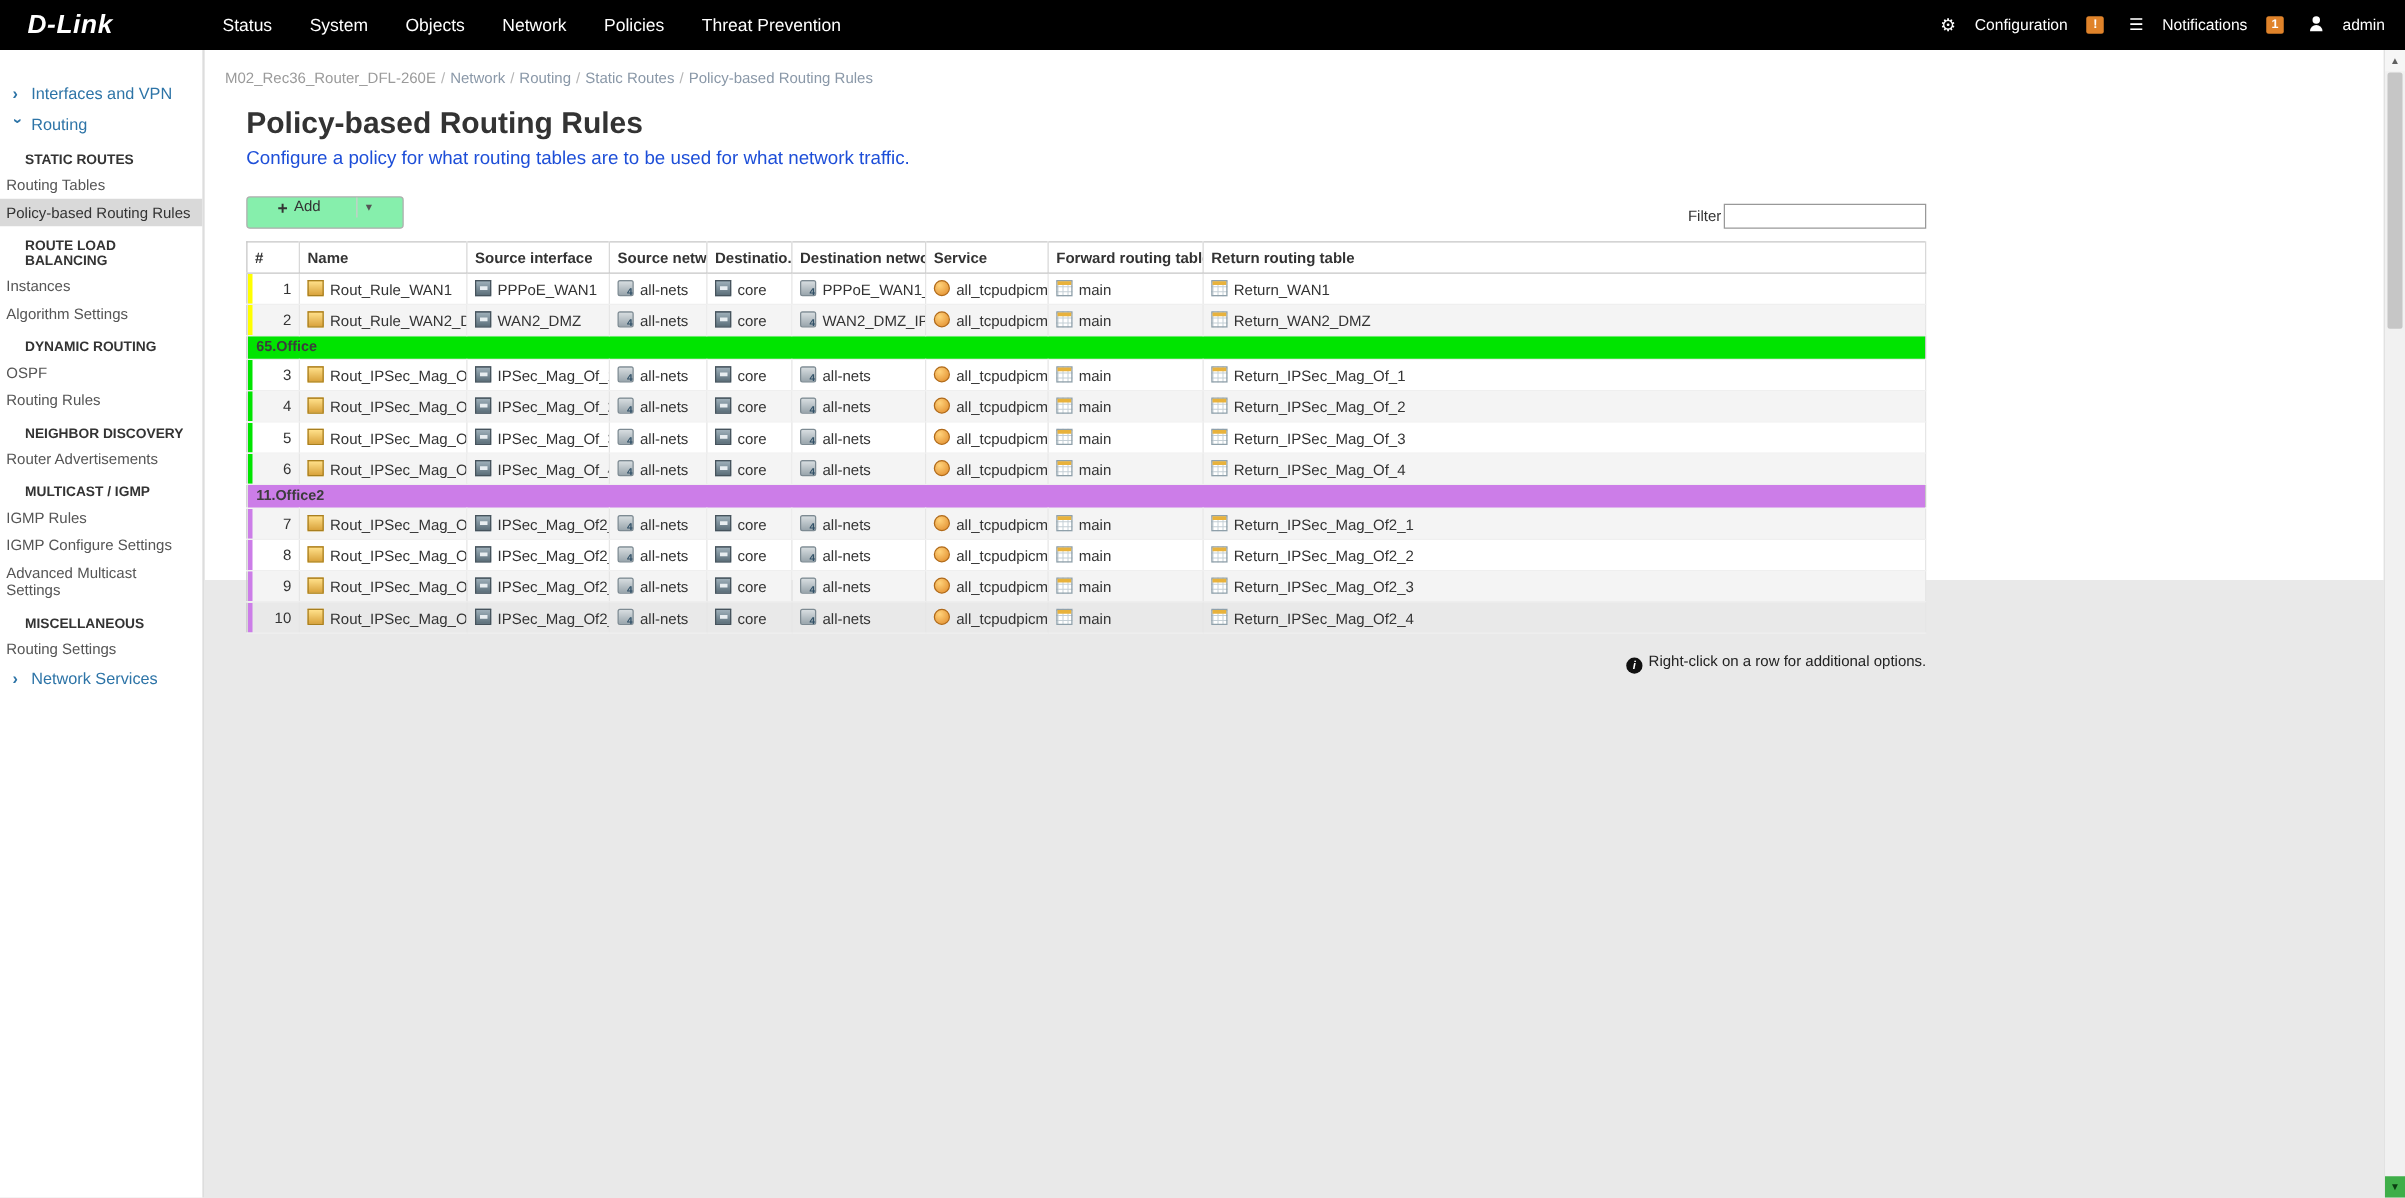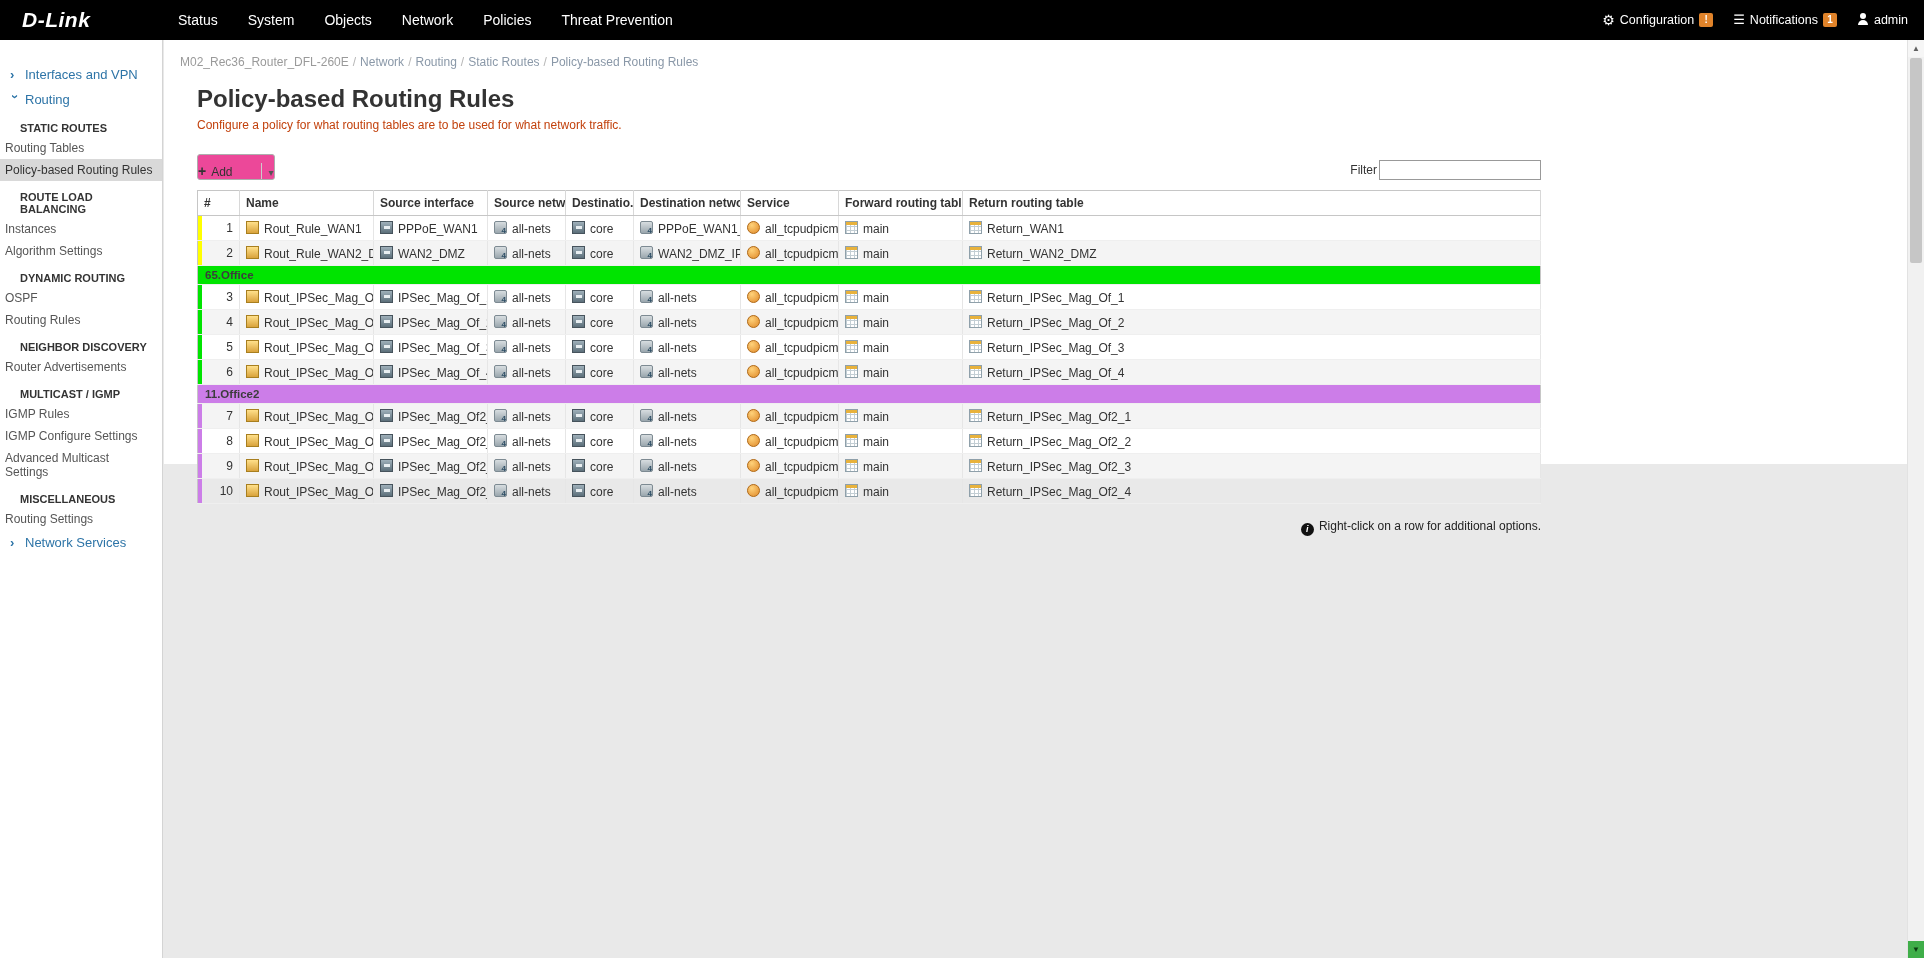--- a/index.html
+++ b/index.html
@@ -11,21 +11,21 @@
 
   
   .topnav { position:absolute; top:0; left:0; right:0; height:40px; background:#000000;
     display:flex; align-items:stretch; color:#fff; z-index:10; }
   .brand { width:163px; display:flex; align-items:center; padding-left:22px;
     font-size:21px; font-weight:bold; letter-spacing:.5px; font-style:italic; }
   .topnav-items { display:flex; align-items:stretch; }
   .nav-item { display:flex; align-items:center; padding:0 15px; font-size:14px; cursor:pointer; }
   .nav-item.active { background:rgba(0,0,0,0.16); }
   .topnav-right { margin-left:auto; display:flex; align-items:center; gap:20px; padding-right:16px; font-size:12.5px; }
-  .tn-item { display:flex; align-items:flex-start; gap:5px; cursor:pointer; }
+  .tn-item { display:flex; align-items:flex-start; gap:15px; cursor:pointer; }
   .tn-icon { display:inline-block; line-height:1; }
   .gear-icon::before { content:"⚙"; font-size:14px; }
   .menu-icon::before { content:"☰"; font-size:13px; }
   .user-icon { position:relative; width:12px; height:12px; }
   .user-icon::before { content:""; position:absolute; top:0; left:3px; width:6px; height:6px; border-radius:50%; background:#fff; }
   .user-icon::after { content:""; position:absolute; bottom:0; left:1px; width:10px; height:5px; border-radius:5px 5px 0 0; background:#fff; }
   .badge { background:#e0832a; color:#fff; font-size:10px; font-weight:bold; min-width:14px;
     padding:1px 3px; text-align:center; border-radius:2px; line-height:12px; }
 
   
@@ -39,25 +39,25 @@
   .side-link { padding:4px 8px 4px 5px; font-size:12px; color:#555; cursor:pointer; }
   .side-link.active { background:#d9d9d9; color:#333; }
 
   
   .main-panel { position:absolute; top:40px; left:164px; right:17px; height:424px; background:#fff; }
   .breadcrumb { padding:15px 0 0 16px; font-size:12px; color:#9a9a9a; }
   .bc-root { color:#9a9a9a; }
   .bc-link { color:#8a98a8; cursor:pointer; }
   .bc-sep { color:#b5b5b5; margin:0 4px; }
   h1.page-title { margin:16px 0 5px 33px; font-size:24px; font-weight:600; color:#333; }
-  .subtitle { margin:0 0 0 33px; font-size:12px; color:#c2410c; }
+  .subtitle { margin:0 0 0 33px; font-size:15px; color:#1d4ed8; }
 
   .toolbar { width:1344px; margin:22px 0 10px 33px; display:flex; align-items:flex-end; justify-content:space-between; }
-  .add-btn { display:inline-flex; align-items:flex-end; height:26px; background:#ec4899;
-    border:1px solid #adadad; border-radius:3px; padding:0 0; font-size:12px; color:#333; cursor:pointer; }
+  .add-btn { display:inline-flex; align-items:flex-start; height:26px; background:#86efac;
+    border:1px solid #adadad; border-radius:3px; padding:0 24px; font-size:12px; color:#333; cursor:pointer; }
   .add-plus::before { content:"+"; font-weight:bold; font-size:14px; margin-right:5px; }
   .add-divider { width:1px; height:16px; background:#ccc; margin:0 7px 0 28px; }
   .add-caret::before { content:"▾"; font-size:10px; color:#555; }
   .filter { display:flex; align-items:center; gap:2px; font-size:12px; color:#333; }
   .filter input { width:162px; height:20px; border:1px solid #999; font-size:12px; padding:0 4px;
     font-family:"Liberation Sans", sans-serif; }
 
   
   table.rules { table-layout:fixed; width:1344px; margin-left:33px; border-collapse:collapse;
     border:1px solid #c6c6c6; font-size:12px; }

